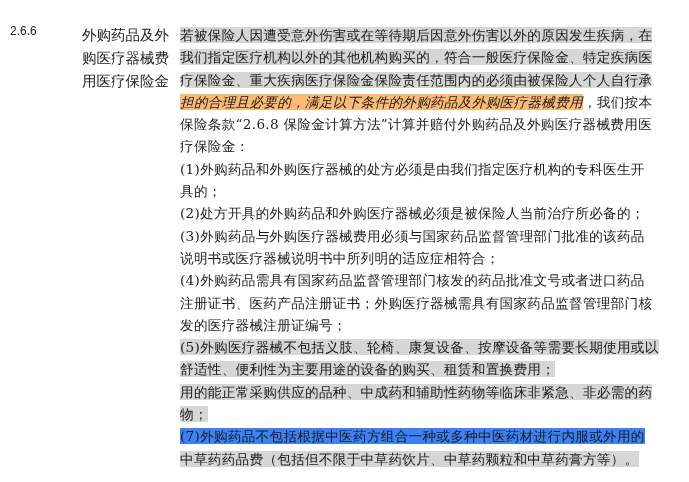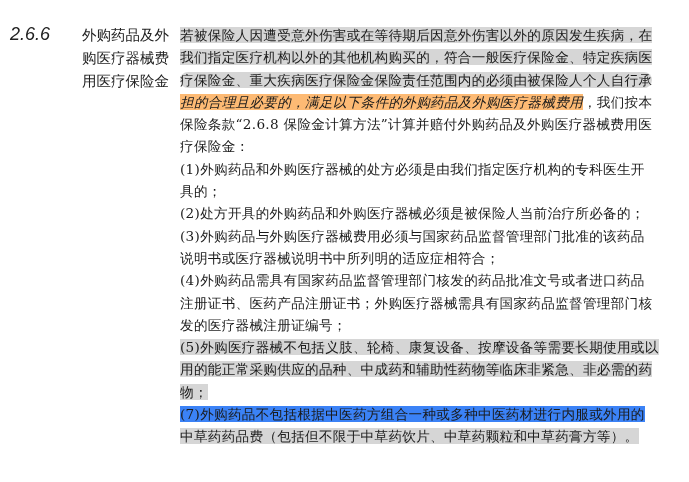--- a/index.html
+++ b/index.html
@@ -1,19 +1,19 @@
 <!DOCTYPE html>
 <html><head>
   <meta charset="utf-8">
   <style>
     html, body { margin: 0; padding: 0; background: #ffffff; }
     body { width: 689px; height: 482px; position: relative; overflow: hidden;
            font-family: "DejaVu Serif", "Liberation Serif", serif; color: #1a1a1a; }
     .secnum { position: absolute; left: 10px; top: 24px; font-family: "Liberation Sans", sans-serif;
-              font-size: 18px; color: #222; font-style: italic; }
+              font-size: 12px; color: #222; }
     .title { position: absolute; left: 82px; top: 24px; width: 96px;
              font-family: "DejaVu Sans", "Liberation Sans", sans-serif; font-size: 14.5px;
              line-height: 23px; color: #222; }
     .title div { white-space: nowrap; }
     .body { position: absolute; left: 180px; top: 24px; width: 505px; }
     .line { height: 22.3px; line-height: 22.3px; font-size: 13.6px; white-space: nowrap;
             letter-spacing: 0.3px; }
     .hl { background: #d6d6d6; }
   </style>
 </head>
@@ -36,17 +36,18 @@
   <div class="line"><span>疗保险金：</span></div>
   <div class="line"><span>(1)外购药品和外购医疗器械的处方必须是由我们指定医疗机构的专科医生开</span></div>
   <div class="line"><span>具的；</span></div>
   <div class="line"><span>(2)处方开具的外购药品和外购医疗器械必须是被保险人当前治疗所必备的；</span></div>
   <div class="line"><span>(3)外购药品与外购医疗器械费用必须与国家药品监督管理部门批准的该药品</span></div>
   <div class="line"><span>说明书或医疗器械说明书中所列明的适应症相符合；</span></div>
   <div class="line"><span>(4)外购药品需具有国家药品监督管理部门核发的药品批准文号或者进口药品</span></div>
   <div class="line"><span>注册证书、医药产品注册证书；外购医疗器械需具有国家药品监督管理部门核</span></div>
   <div class="line"><span>发的医疗器械注册证编号；</span></div>
   <div class="line"><span class="hl" style="background: rgb(214, 214, 214); margin-top: 44px;">(5)外购医疗器械不包括义肢、轮椅、康复设备、按摩设备等需要长期使用或以</span></div>
+  <div class="line"><span class="hl" style="background: rgb(214, 214, 214);">舒适性、便利性为主要用途的设备的购买、租赁和置换费用；</span></div>
   <div class="line"><span class="hl" style="background: rgb(214, 214, 214);">用的能正常采购供应的品种、中成药和辅助性药物等临床非紧急、非必需的药</span></div>
   <div class="line"><span class="hl" style="background: rgb(214, 214, 214);">物；</span></div>
   <div class="line"><span class="hl" style="background: #3b82f6;">(7)外购药品不包括根据中医药方组合一种或多种中医药材进行内服或外用的</span></div>
   <div class="line"><span class="hl" style="background: rgb(214, 214, 214);">中草药药品费（包括但不限于中草药饮片、中草药颗粒和中草药膏方等）。</span></div>
 </div>
 
 </body></html>

